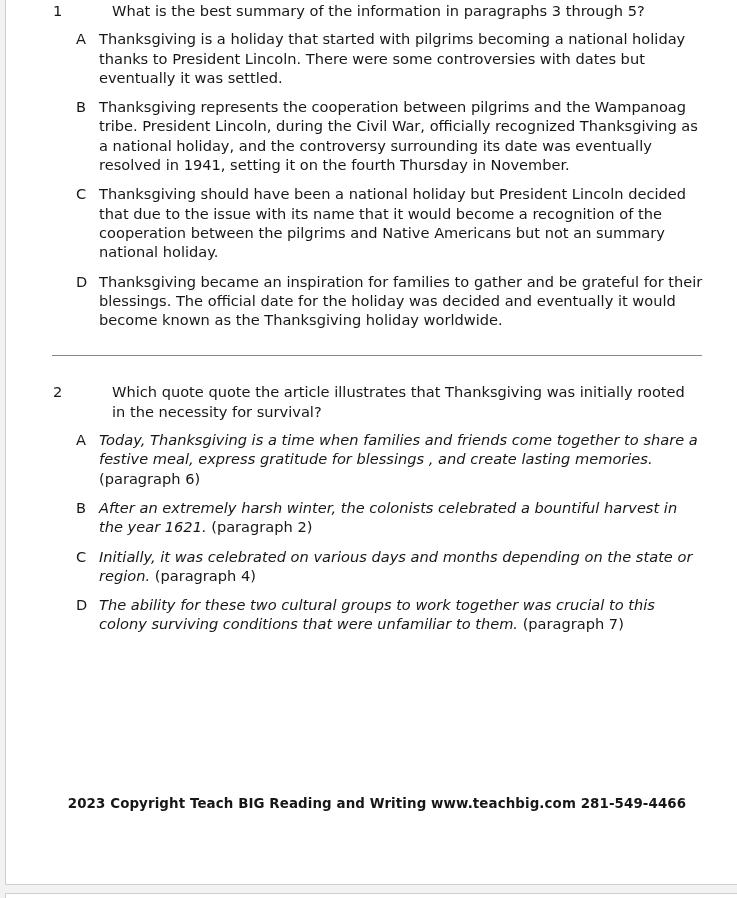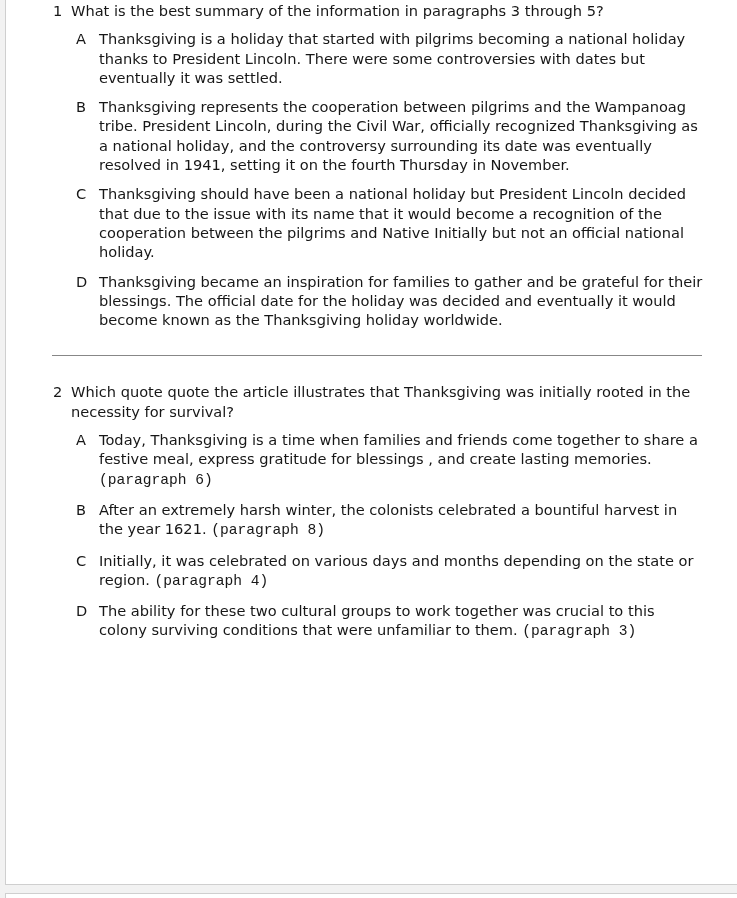--- a/index.html
+++ b/index.html
@@ -64,20 +64,21 @@
   .q-num {
     width: 24px;
     flex: 0 0 24px;
     text-align: left;
     padding-left: 6px;
     box-sizing: border-box;
   }
   .q-text {
     flex: 1 1 auto;
     padding-right: 10px;
+    margin-left: 41px;
   }
 
   .options {
     margin-top: 9px;
   }
   .option-row {
     display: flex;
     align-items: flex-start;
     font-size: 14.6px;
     line-height: 19.3px;
@@ -91,25 +92,25 @@
     padding-left: 29px;
     box-sizing: border-box;
     width: 52px;
     flex: 0 0 52px;
   }
   .opt-text {
     flex: 1 1 auto;
     padding-right: 4px;
   }
   .opt-text.italic .quote {
+    font-style: italic;
     margin-top: 12px;
   }
   .opt-text .cite {
     font-style: normal;
-    font-family: Liberation Mono, monospace;
   }
 
   
   .divider {
     height: 0;
     border: none;
     border-top: 1px solid #878787;
     margin: 0;
     width: 650px;
     margin-left: 5px;
@@ -147,21 +148,21 @@
           <div class="option-row">
             <span class="opt-letter">A</span>
             <span class="opt-text">Thanksgiving is a holiday that started with pilgrims becoming a national holiday thanks to President Lincoln.  There were some controversies with dates but eventually it was settled.</span>
           </div>
           <div class="option-row">
             <span class="opt-letter">B</span>
             <span class="opt-text">Thanksgiving represents the cooperation between pilgrims and the Wampanoag tribe. President Lincoln, during the Civil War, officially recognized Thanksgiving as a national holiday, and the controversy surrounding its date was eventually resolved in 1941, setting it on the fourth Thursday in November.</span>
           </div>
           <div class="option-row">
             <span class="opt-letter">C</span>
-            <span class="opt-text">Thanksgiving should have been a national holiday but President Lincoln decided that due to the issue with its name that it would become a recognition of the cooperation between the pilgrims and Native Initially but not an official national holiday.</span>
+            <span class="opt-text">Thanksgiving should have been a national holiday but President Lincoln decided that due to the issue with its name that it would become a recognition of the cooperation between the pilgrims and Native Americans but not an summary national holiday.</span>
           </div>
           <div class="option-row">
             <span class="opt-letter">D</span>
             <span class="opt-text">Thanksgiving became an inspiration for families to gather and be grateful for their blessings.  The official date for the holiday was decided and eventually it would become known as the Thanksgiving holiday worldwide.</span>
           </div>
         </div>
       </div>
 
       <div class="spacer-before-divider"></div>
       <hr class="divider">
@@ -172,32 +173,33 @@
           <span class="q-num">2</span>
           <span class="q-text">Which quote quote the article illustrates that Thanksgiving was initially rooted in the necessity for survival?</span>
         </div>
         <div class="options">
           <div class="option-row">
             <span class="opt-letter">A</span>
             <span class="opt-text italic"><span class="quote">Today, Thanksgiving is a time when families and friends come together to share a festive meal, express gratitude for blessings , and create lasting memories.</span> <span class="cite">(paragraph 6)</span></span>
           </div>
           <div class="option-row">
             <span class="opt-letter">B</span>
-            <span class="opt-text italic"><span class="quote">After an extremely harsh winter, the colonists celebrated a bountiful harvest in the year 1621.</span> <span class="cite">(paragraph 8)</span></span>
+            <span class="opt-text italic"><span class="quote">After an extremely harsh winter, the colonists celebrated a bountiful harvest in the year 1621.</span> <span class="cite">(paragraph 2)</span></span>
           </div>
           <div class="option-row">
             <span class="opt-letter">C</span>
             <span class="opt-text italic"><span class="quote">Initially, it was celebrated on various days and months depending on the state or region.</span> <span class="cite">(paragraph 4)</span></span>
           </div>
           <div class="option-row">
             <span class="opt-letter">D</span>
-            <span class="opt-text italic"><span class="quote">The ability for these two cultural groups to work together was crucial to this colony surviving conditions that were unfamiliar to them.</span> <span class="cite">(paragraph 3)</span></span>
+            <span class="opt-text italic"><span class="quote">The ability for these two cultural groups to work together was crucial to this colony surviving conditions that were unfamiliar to them.</span> <span class="cite">(paragraph 7)</span></span>
           </div>
         </div>
       </div>
 
     </div>
 
+    <div class="footer">2023 Copyright Teach BIG Reading and Writing www.teachbig.com 281-549-4466</div>
   </div>
 
   <div class="page-next"></div>
 
 </div>
 
 </body></html>

